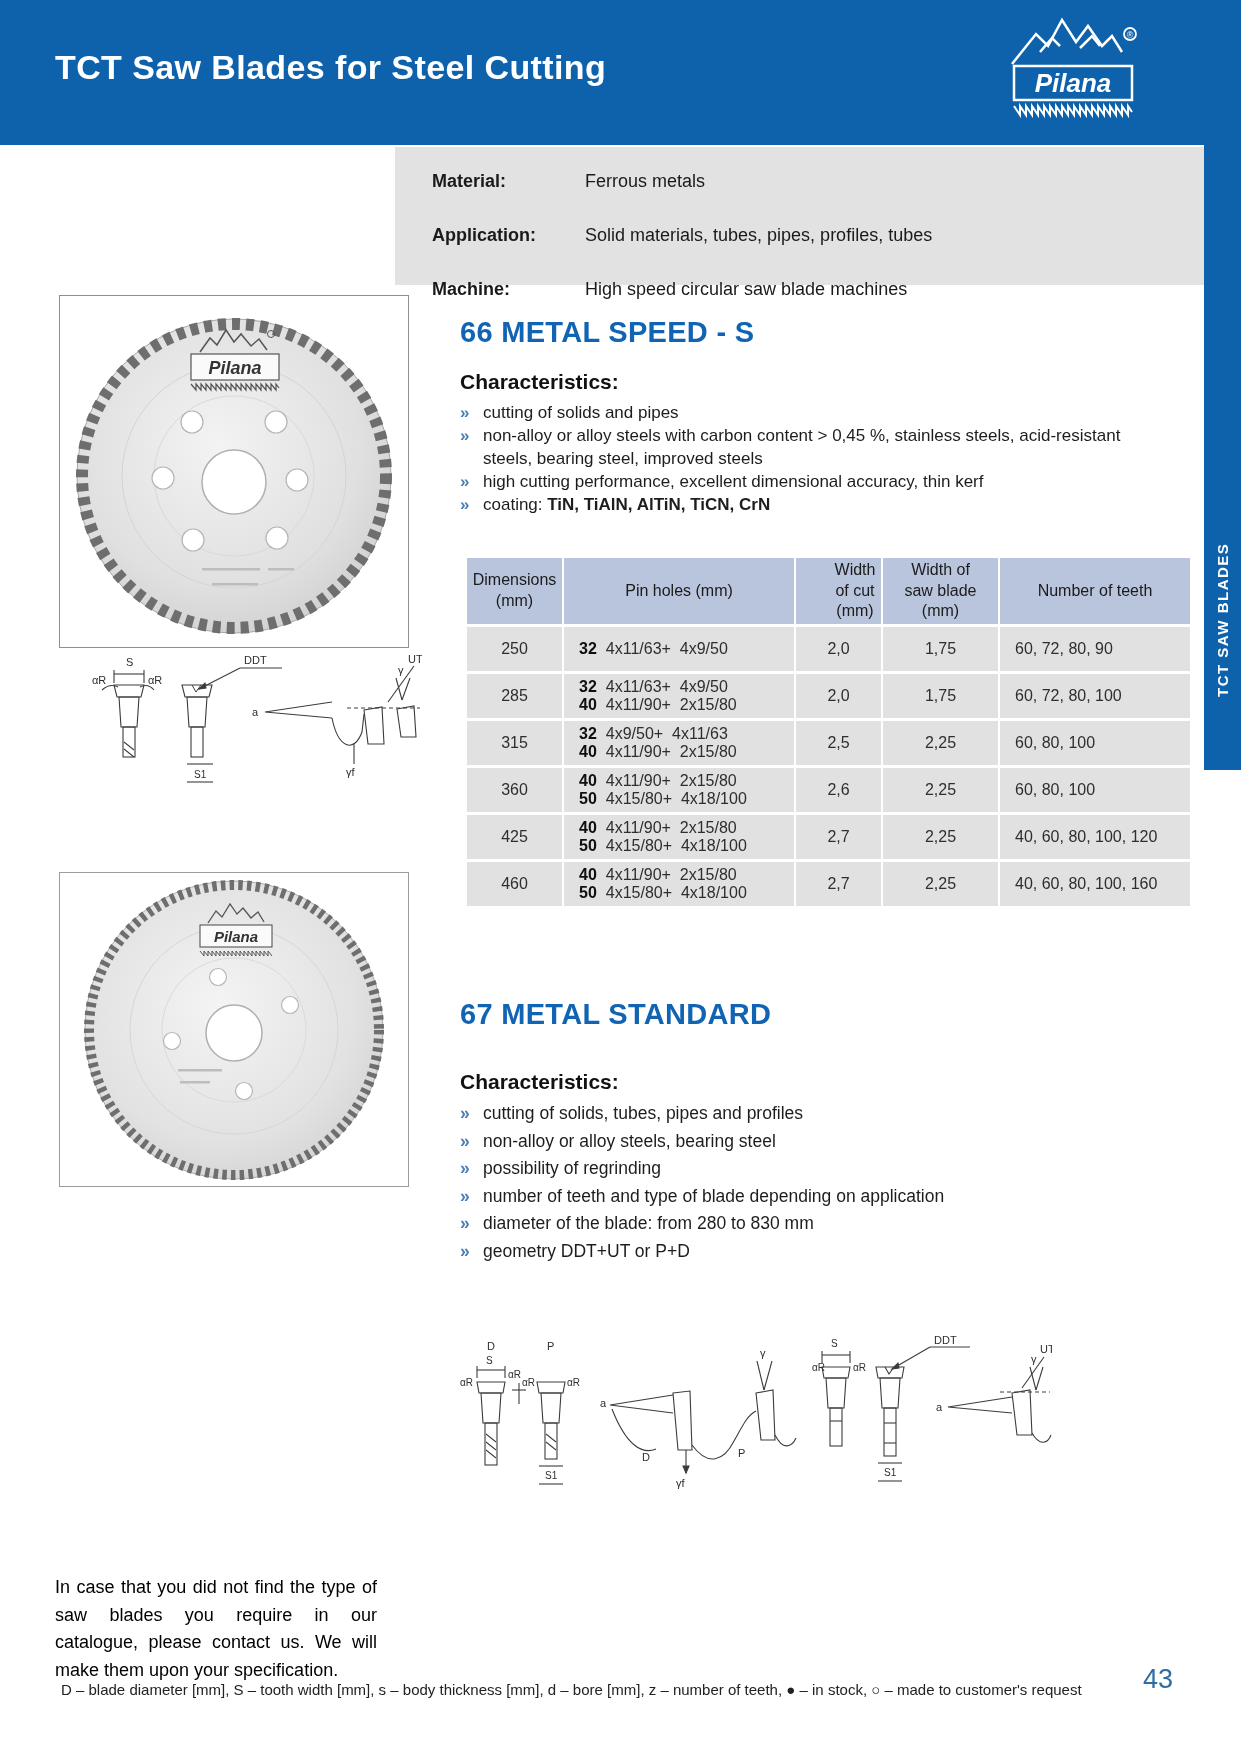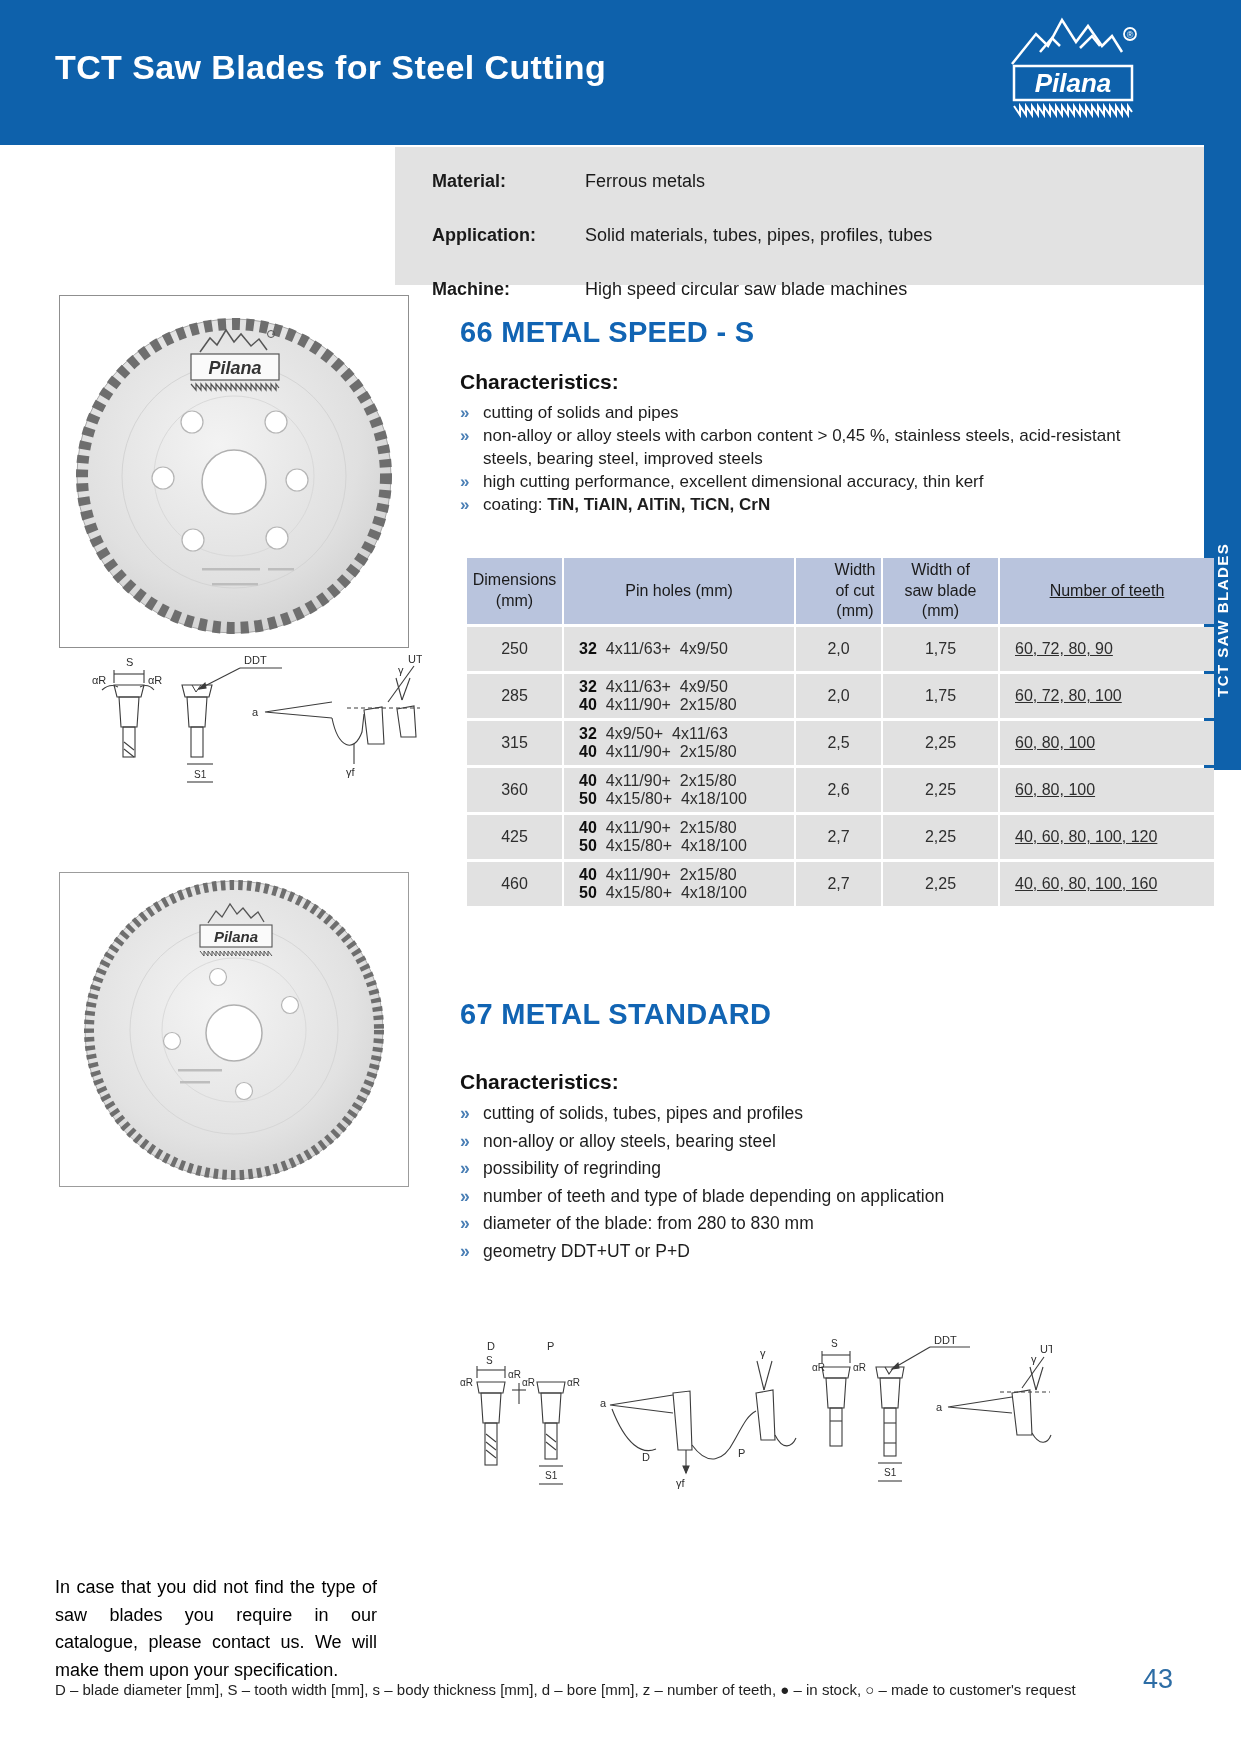--- a/index.html
+++ b/index.html
@@ -44,33 +44,33 @@
   table.spec { border-collapse:separate; border-spacing:2px 3px; width:715px; table-layout:fixed; }
   table.spec th { background:#b9c4dd; font-weight:normal; font-size:16px; color:#1b1b1b;
     height:66px; vertical-align:middle; text-align:center; line-height:1.3; }
   table.spec td { background:#e1e1e1; font-size:16px; color:#2e2e2e; text-align:center;
     vertical-align:middle; height:44px; padding:3px 0; }
   table.spec td.cell-pin { text-align:left; padding-left:15px; }
   table.spec td.cell-teeth { text-align:left; padding-left:15px; }
   .pin-line b { font-weight:bold; color:#0f0f0f; }
   .pin-line span { white-space:pre; margin-left:9px; }
   .c-dim { width:95px; } .c-pin { width:230px; } .c-cut { width:85px;padding-left:33px; }
-  .c-blade { width:115px; } .c-teeth { width:214px;text-decoration:underline; }
+  .c-blade { width:115px; } .c-teeth { width:190px; }
 
   
   .drawing1 { left:92px; top:652px; }
   .drawA { left:460px; top:1338px; }
   .drawB { left:598px; top:1345px; }
   .drawC { left:812px; top:1335px; }
   svg text { font-family:"Liberation Sans", sans-serif; }
 
   
   .note { left:55px; top:1574px; width:322px; font-size:18px; line-height:27.5px;
     color:#000000; text-align:justify; }
-  .legend { left:55px; top:1681px; width:1110px; font-size:15px; color:#222; }
+  .legend { left:61px; top:1681px; width:1110px; font-size:15px; color:#222; }
   .page-num { left:1143px; top:1664px; font-size:27px; color:#2d6da5; }
 </style>
 </head>
 <body>
 
 <div id="page">
 
   <div class="abs header-bar"></div>
   <div class="abs header-title">TCT Saw Blades for Steel Cutting</div>
   <svg class="abs header-logo" width="160" height="118" viewBox="0 0 160 118">

